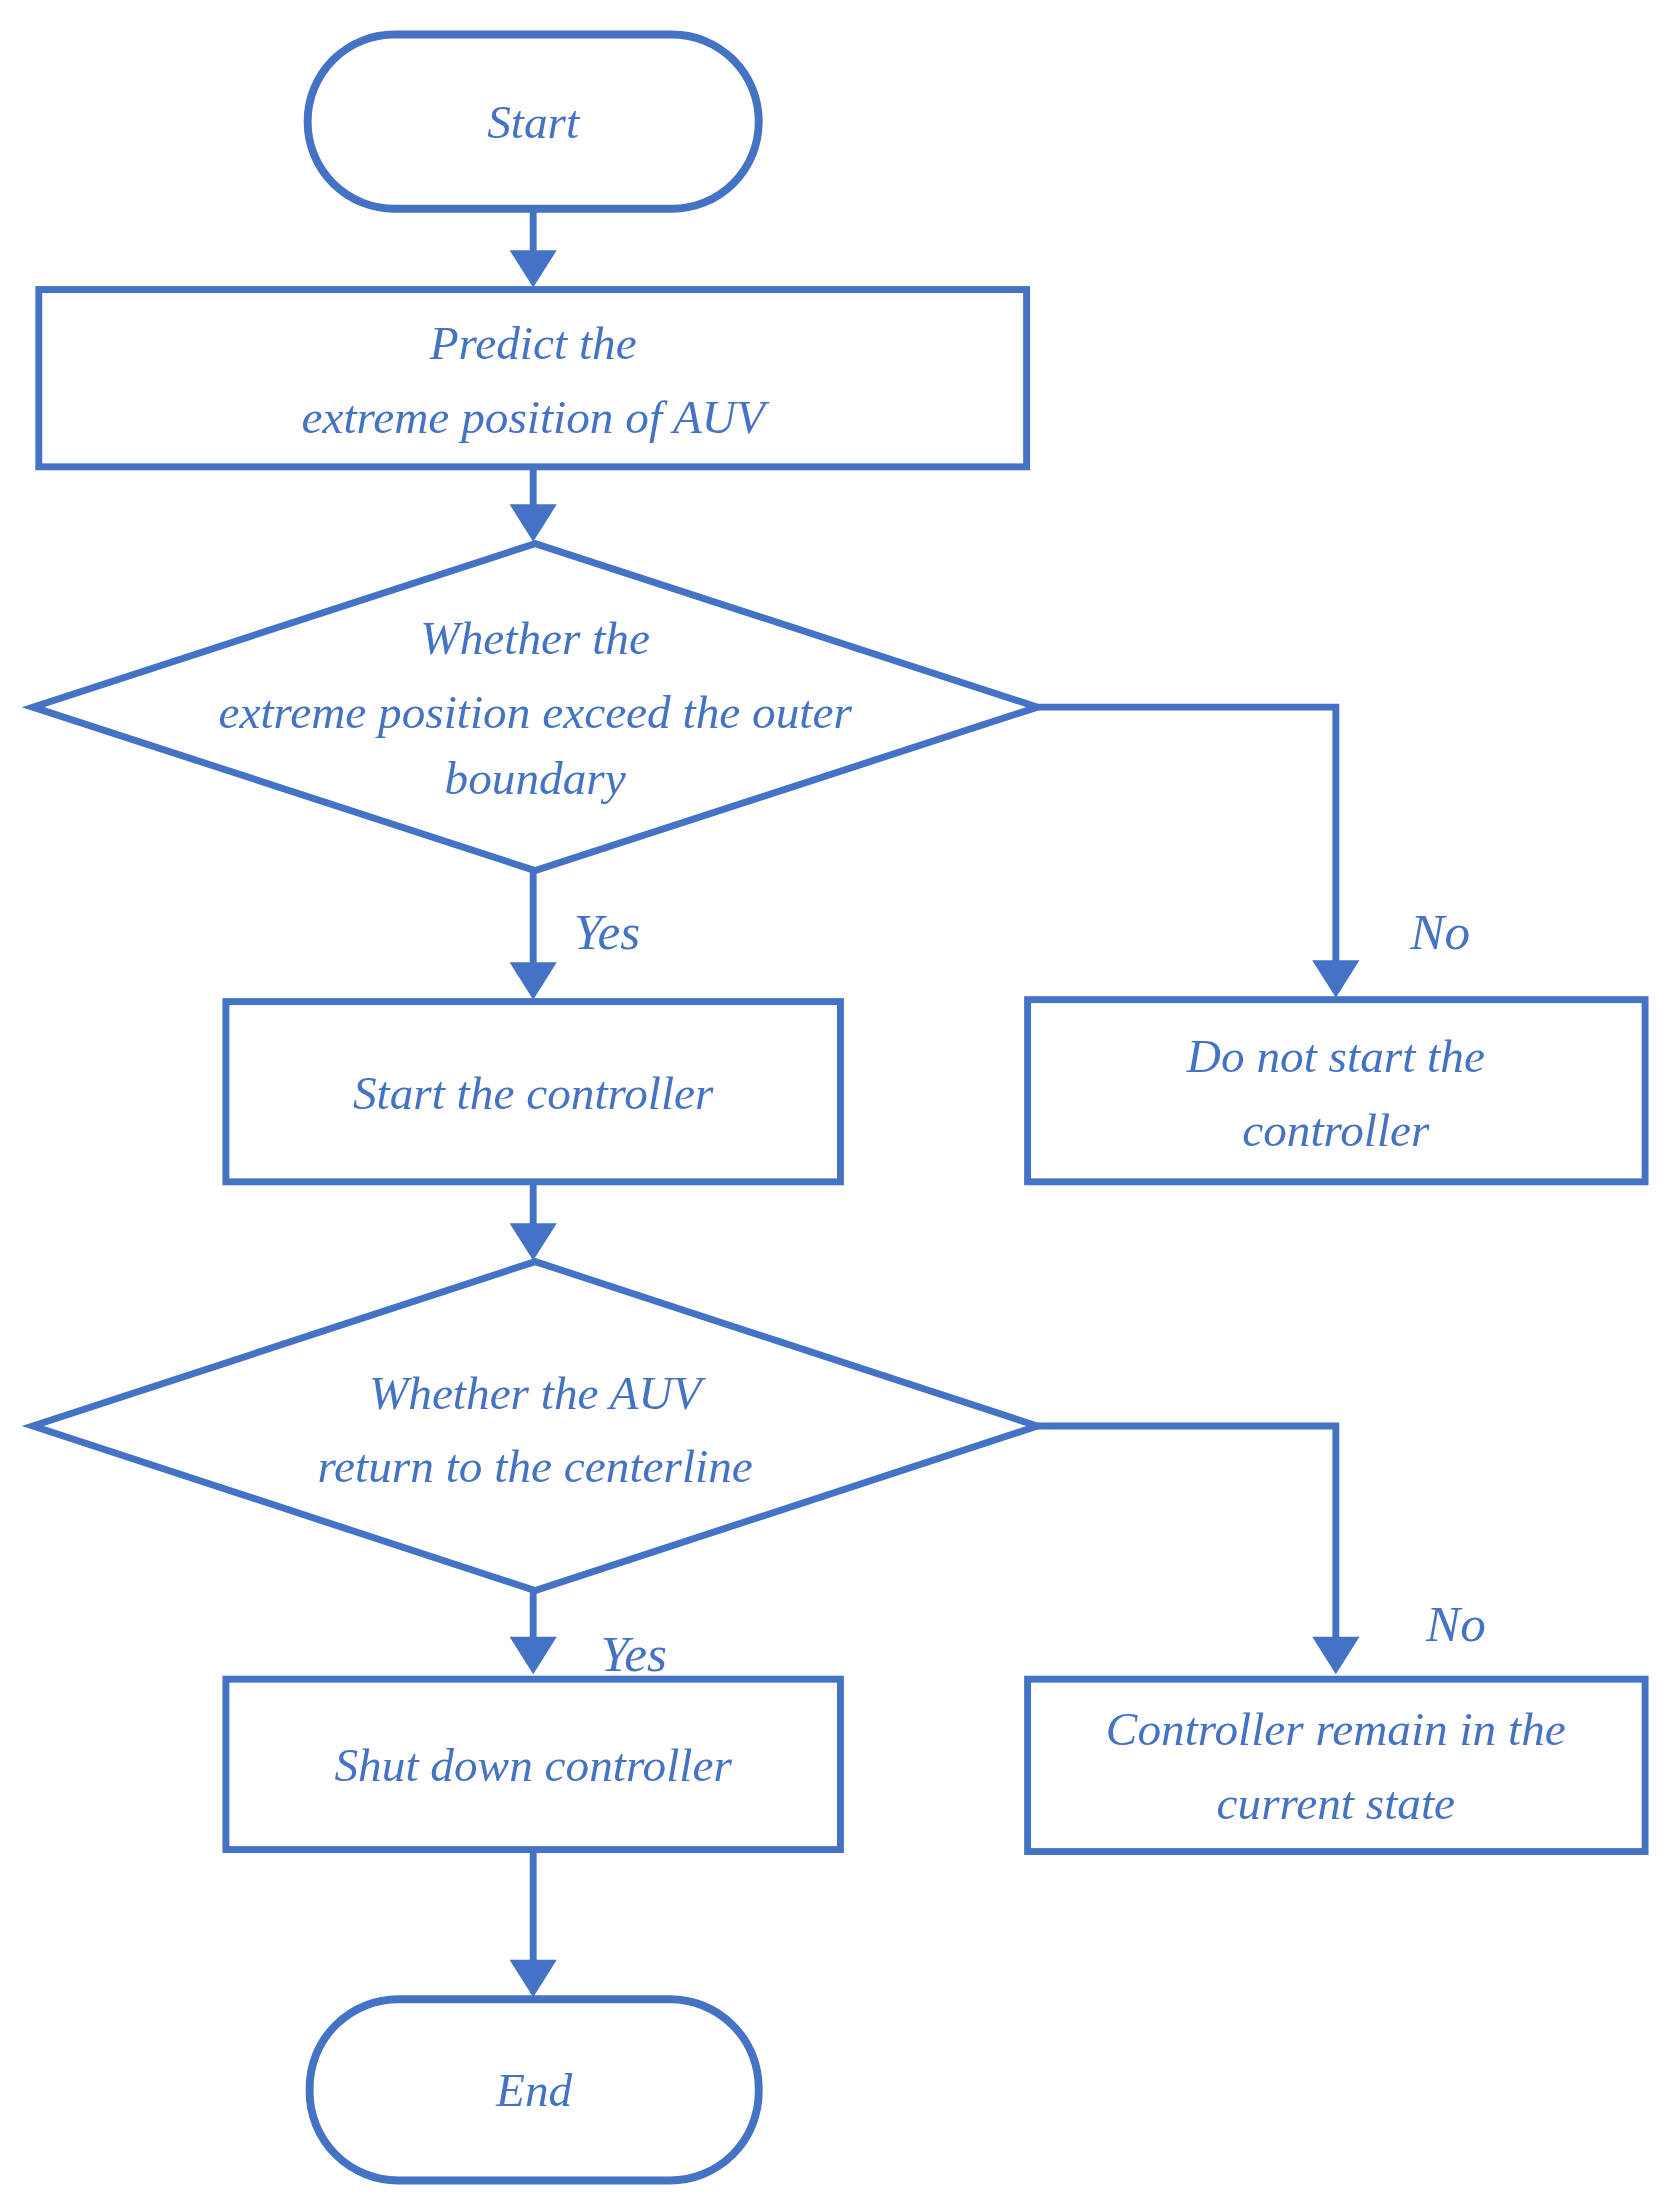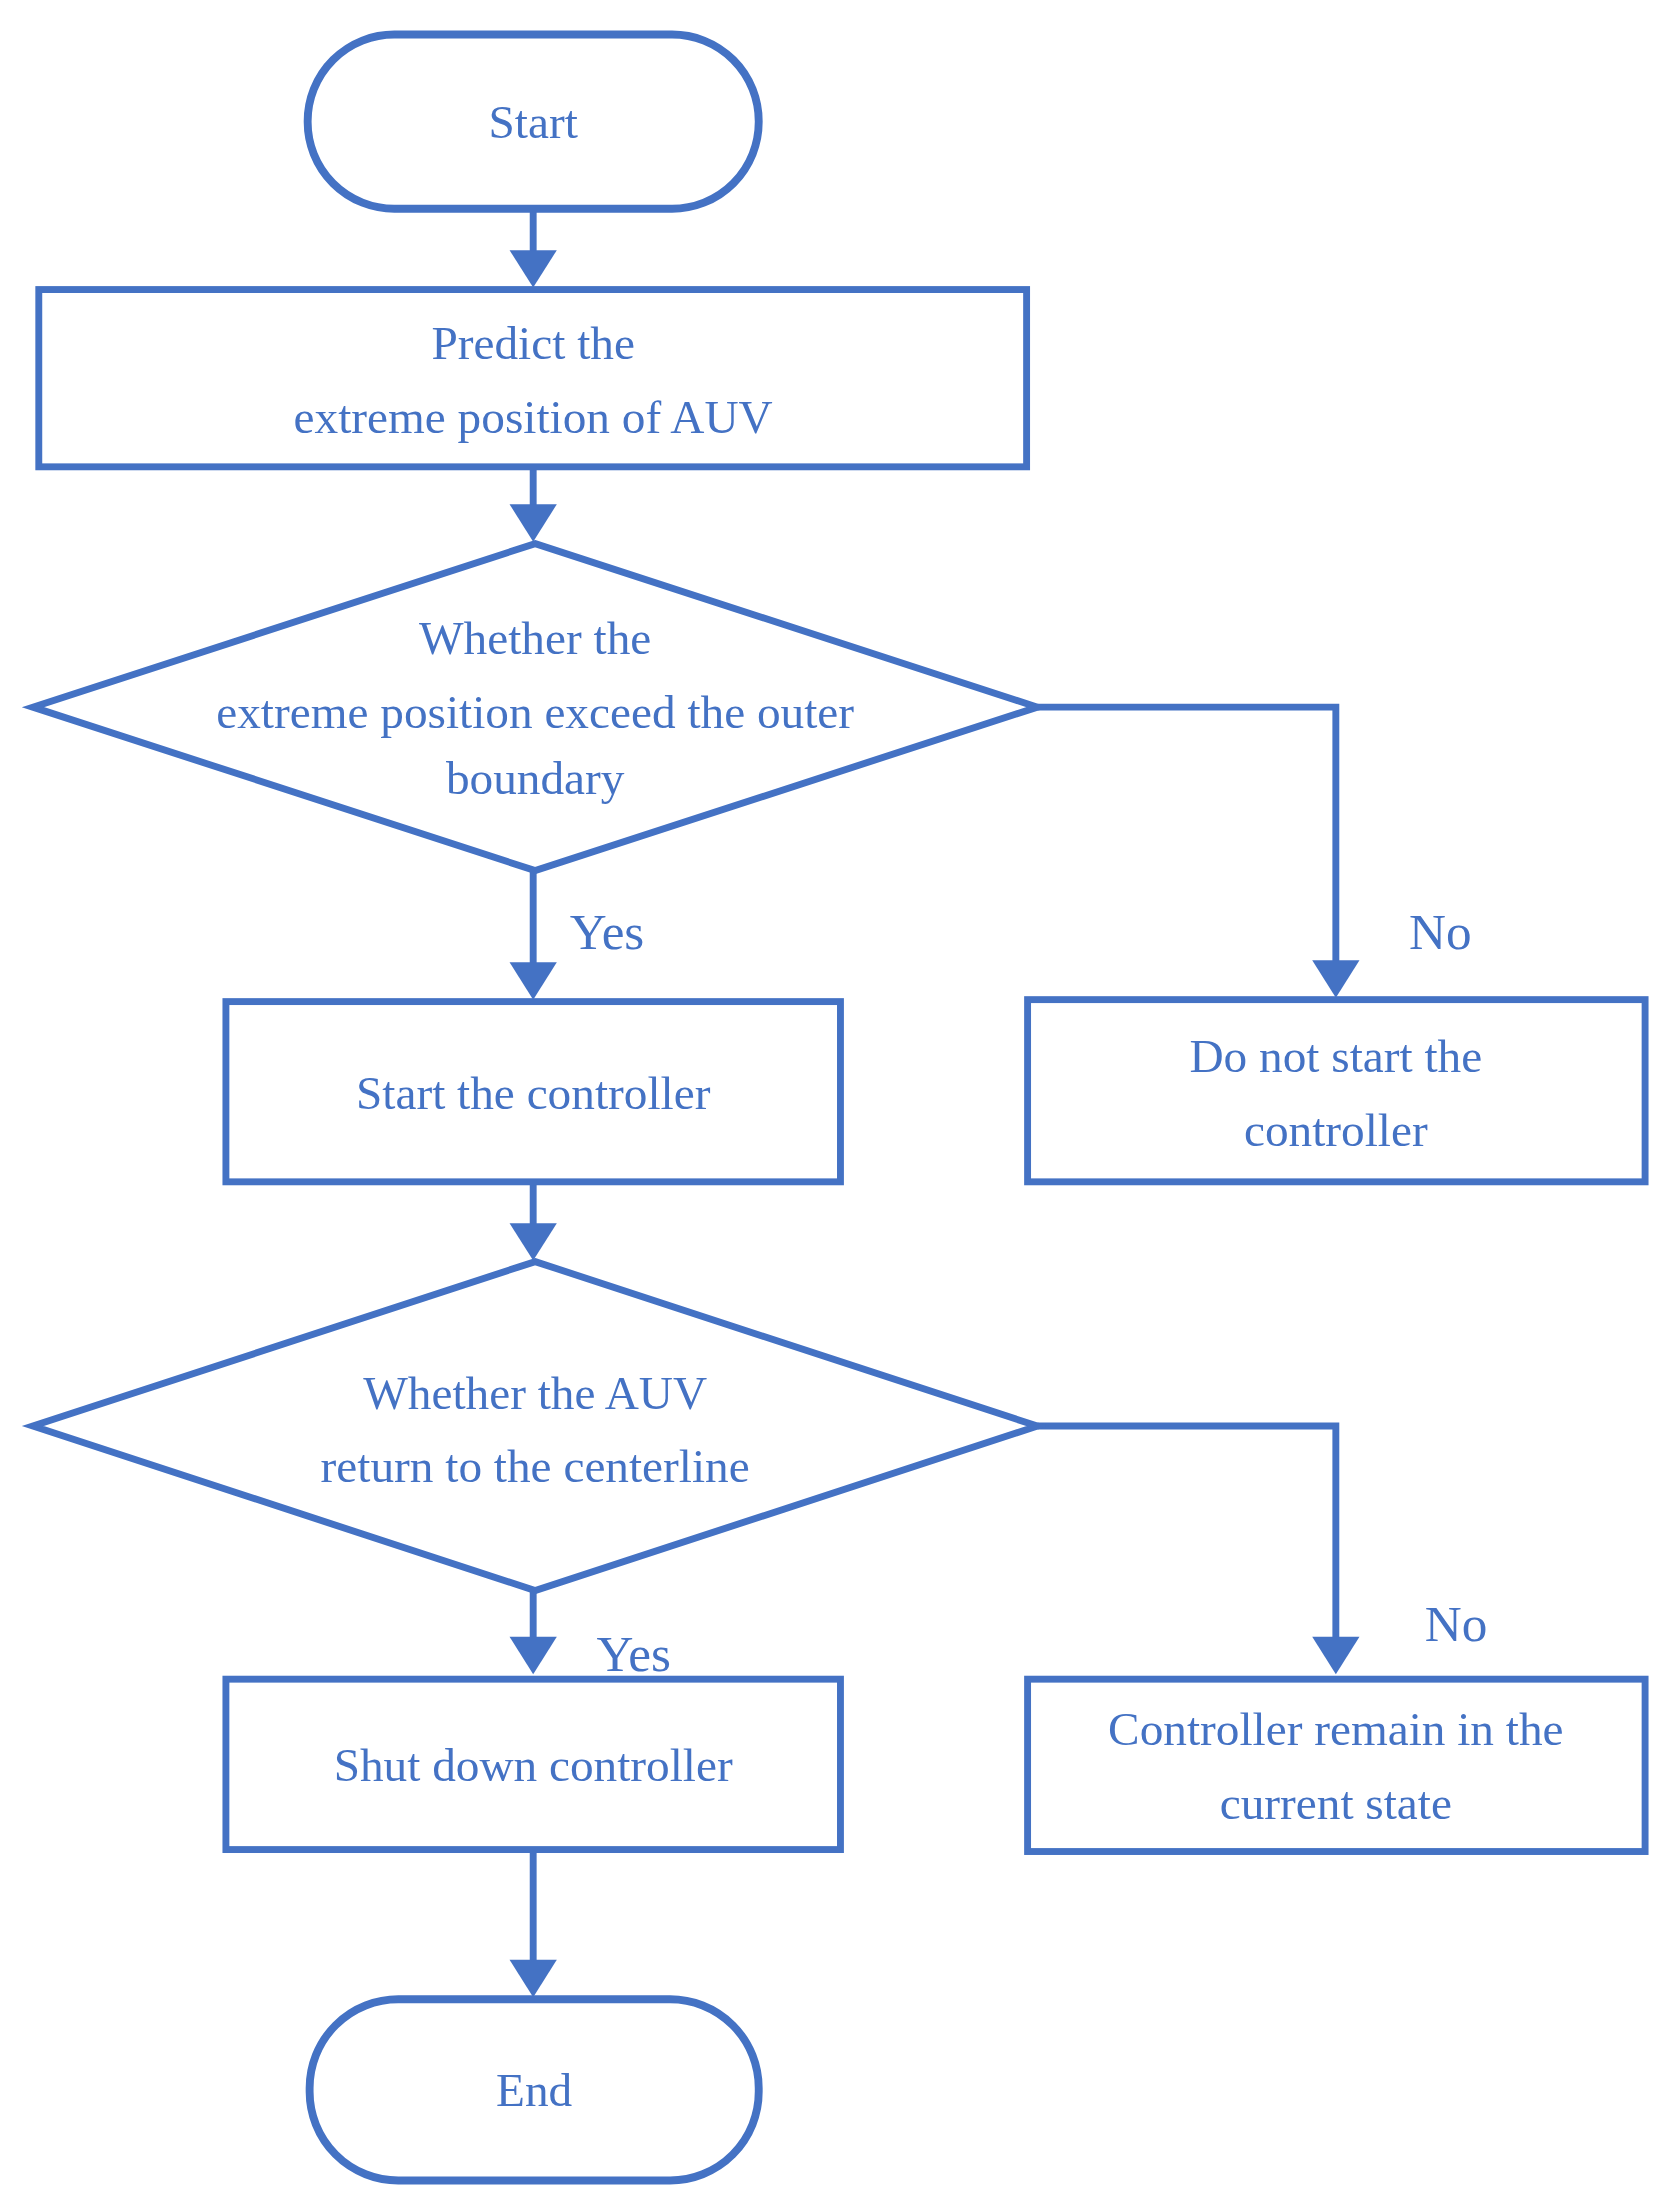--- a/index.html
+++ b/index.html
@@ -3,20 +3,21 @@
 <meta charset="utf-8">
 <style>
   :root { --accent: #4472C4; --bg: #FFFFFF; }
   html, body { margin: 0; padding: 0; background: var(--bg); }
   .canvas {
     position: relative;
     width: 1368px;
     height: 2211px;
     background: var(--bg);
     font-family: "Liberation Serif", "DejaVu Serif", serif;
+    font-style: italic;
   }
   svg { display: block; }
   .shape {
     fill: none;
     stroke: var(--accent);
     stroke-width: 7px;
   }
   .terminator { stroke-width: 8px; }
   .edge {
     fill: none;

